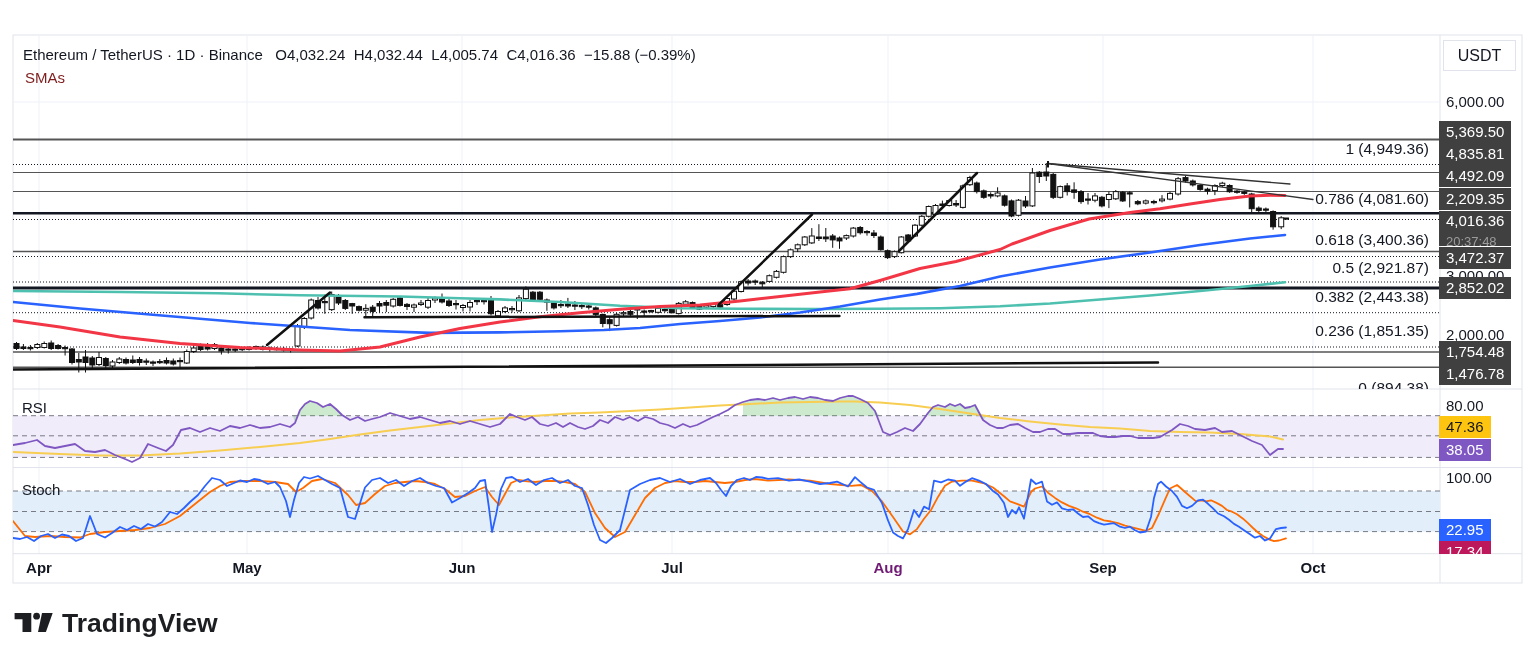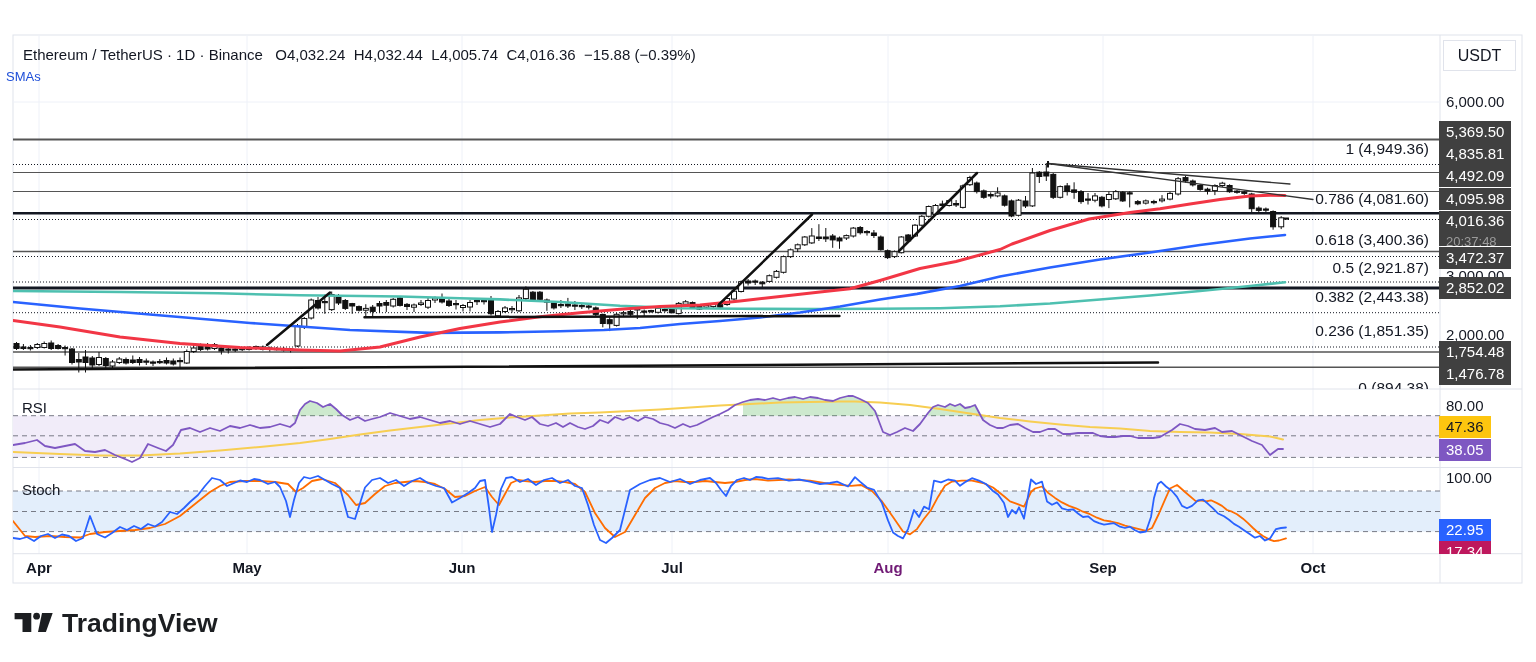--- a/index.html
+++ b/index.html
@@ -259,40 +259,40 @@
 <g clip-path="url(#p3)">
 <rect x="13" y="491" width="1427" height="40.60000000000002" fill="#e3eefb"></rect>
 <line x1="13" y1="491" x2="1440" y2="491" stroke="#787b86" stroke-width="1" stroke-dasharray="5,4"></line>
 <line x1="13" y1="511.5" x2="1440" y2="511.5" stroke="#787b86" stroke-width="1" stroke-dasharray="5,4"></line>
 <line x1="13" y1="531.6" x2="1440" y2="531.6" stroke="#787b86" stroke-width="1" stroke-dasharray="5,4"></line>
 <path d="M13.0 521.0 L25.0 536.0 L35.0 537.0 L50.0 536.0 L65.0 537.0 L80.0 537.5 L90.0 534.0 L105.0 532.0 L120.0 531.0 L135.0 530.0 L150.0 528.0 L165.0 524.0 L180.0 516.0 L190.0 508.0 L200.0 500.0 L210.0 492.0 L220.0 486.0 L230.0 482.0 L245.0 481.0 L260.0 481.0 L275.0 482.0 L288.0 484.0 L296.0 492.0 L303.0 488.0 L312.0 481.0 L322.0 479.0 L335.0 483.0 L348.0 495.0 L356.0 505.0 L365.0 503.0 L375.0 494.0 L385.0 486.0 L395.0 483.0 L405.0 482.0 L415.0 481.0 L425.0 482.0 L435.0 484.0 L445.0 489.0 L455.0 497.0 L465.0 496.0 L475.0 491.0 L485.0 487.0 L492.0 497.0 L499.0 505.0 L505.0 494.0 L511.0 483.0 L518.0 480.0 L525.0 481.0 L535.0 482.0 L545.0 481.0 L555.0 481.0 L565.0 482.0 L575.0 484.0 L585.0 492.0 L595.0 513.0 L605.0 528.0 L615.0 537.0 L625.0 532.0 L635.0 515.0 L645.0 498.0 L655.0 488.0 L665.0 483.0 L675.0 481.0 L685.0 482.0 L695.0 482.0 L705.0 481.0 L715.0 482.0 L725.0 483.0 L735.0 482.0 L745.0 480.0 L755.0 479.0 L768.0 480.6 L789.0 479.5 L810.0 480.6 L830.0 484.0 L851.0 485.8 L861.0 485.0 L872.0 491.0 L882.0 501.4 L893.0 517.0 L903.0 531.5 L910.0 534.3 L917.0 529.1 L924.0 518.7 L931.0 510.0 L938.0 496.9 L945.0 485.8 L952.0 481.6 L962.0 480.6 L972.0 480.6 L983.0 483.0 L993.0 487.5 L1004.0 496.2 L1010.0 501.4 L1017.0 503.8 L1024.0 506.6 L1031.0 492.0 L1035.0 488.5 L1042.0 486.5 L1048.0 492.7 L1055.0 497.9 L1062.0 502.4 L1069.0 505.9 L1076.0 508.3 L1083.0 511.7 L1090.0 514.2 L1097.0 517.7 L1104.0 520.4 L1111.0 521.5 L1118.0 523.2 L1125.0 525.6 L1132.0 527.3 L1139.0 529.1 L1146.0 530.8 L1152.0 528.0 L1159.0 513.5 L1165.0 499.6 L1170.0 488.5 L1177.0 485.0 L1180.0 487.5 L1185.0 492.0 L1196.0 501.4 L1201.0 500.3 L1206.0 501.4 L1211.0 500.3 L1217.0 503.1 L1222.0 505.9 L1227.0 510.0 L1232.0 511.7 L1237.0 514.2 L1243.0 518.7 L1248.0 523.2 L1253.0 528.0 L1258.0 532.5 L1263.0 536.0 L1269.0 539.4 L1274.0 541.2 L1279.0 540.5 L1286.0 538.4" fill="none" stroke="#ff6d00" stroke-width="1.8" stroke-linecap="round" stroke-linejoin="round"></path>
 <path d="M13.0 538.0 L20.0 539.0 L27.0 537.0 L34.0 541.0 L41.0 536.0 L48.0 534.0 L55.0 538.0 L62.0 534.5 L69.0 536.0 L76.0 541.0 L83.0 538.0 L90.0 516.0 L97.0 534.0 L105.0 537.5 L112.0 533.0 L120.0 527.0 L127.0 530.0 L134.0 526.0 L141.0 529.0 L148.0 524.0 L155.0 526.5 L162.0 522.0 L170.0 512.0 L177.0 514.0 L184.0 508.0 L190.0 502.0 L198.0 495.0 L205.0 486.0 L212.0 478.0 L220.0 480.0 L227.0 486.0 L234.0 483.0 L240.0 480.5 L247.0 482.0 L254.0 479.0 L260.0 480.0 L268.0 484.0 L275.0 482.0 L280.0 487.0 L286.0 501.0 L290.0 517.0 L294.0 500.0 L299.0 483.0 L304.0 477.0 L310.0 478.5 L318.0 476.0 L325.0 480.0 L332.0 484.0 L340.0 488.0 L348.0 517.0 L355.0 519.0 L365.0 487.5 L372.0 480.0 L380.0 478.0 L388.0 483.0 L396.0 480.0 L404.0 486.0 L412.0 481.0 L420.0 478.0 L428.0 483.0 L436.0 486.0 L444.0 488.0 L452.0 502.5 L460.0 498.0 L468.0 493.0 L475.0 488.0 L480.0 481.0 L485.0 480.0 L489.0 508.0 L492.0 532.0 L496.0 515.0 L501.0 489.0 L506.0 478.0 L512.0 477.0 L520.0 482.0 L528.0 479.0 L536.0 485.0 L544.0 480.0 L552.0 478.0 L560.0 483.0 L568.0 480.0 L575.0 486.0 L582.0 488.0 L588.0 505.0 L594.0 525.0 L600.0 540.0 L606.0 543.0 L612.0 538.0 L620.0 530.0 L630.0 490.0 L640.0 484.0 L650.0 480.0 L660.0 478.0 L670.0 482.0 L680.0 479.0 L690.0 484.0 L700.0 480.0 L710.0 478.0 L716.0 483.0 L721.0 490.0 L726.0 496.0 L731.0 486.0 L737.0 480.0 L744.0 478.0 L750.0 480.0 L756.0 477.0 L762.0 477.5 L768.0 478.9 L778.0 478.2 L789.0 480.6 L799.0 479.5 L810.0 481.6 L820.0 484.0 L830.0 483.0 L837.0 481.6 L848.0 486.5 L855.0 477.1 L860.0 481.6 L867.0 487.5 L874.0 489.9 L882.0 503.1 L888.0 520.4 L893.0 532.5 L898.0 536.0 L903.0 538.4 L908.0 529.1 L914.0 510.0 L919.0 517.0 L924.0 506.6 L929.0 509.3 L934.0 480.6 L941.0 482.3 L948.0 479.5 L955.0 480.6 L960.0 485.8 L966.0 481.6 L972.0 478.2 L979.0 480.6 L986.0 484.0 L993.0 491.0 L998.0 494.4 L1004.0 503.1 L1008.0 517.0 L1012.0 510.0 L1016.0 513.5 L1019.0 507.3 L1024.0 518.7 L1031.0 479.5 L1036.0 484.0 L1042.0 481.6 L1047.0 501.4 L1052.0 504.8 L1057.0 502.4 L1062.0 508.3 L1068.0 510.0 L1073.0 509.3 L1078.0 513.5 L1083.0 517.0 L1088.0 516.3 L1094.0 521.1 L1099.0 523.2 L1104.0 524.6 L1109.0 523.9 L1114.0 523.2 L1120.0 526.7 L1125.0 528.0 L1130.0 526.7 L1135.0 530.2 L1140.0 532.5 L1146.0 531.5 L1151.0 517.0 L1154.0 497.9 L1158.0 484.0 L1161.0 481.6 L1166.0 486.5 L1172.0 491.0 L1177.0 496.9 L1182.0 505.9 L1187.0 508.3 L1192.0 505.9 L1198.0 500.3 L1203.0 499.6 L1208.0 503.8 L1213.0 508.3 L1218.0 513.5 L1224.0 516.3 L1229.0 519.7 L1234.0 523.9 L1239.0 526.7 L1244.0 530.2 L1250.0 534.3 L1255.0 537.7 L1260.0 536.0 L1265.0 540.5 L1270.0 538.4 L1276.0 529.1 L1281.0 528.0 L1286.0 527.5" fill="none" stroke="#2962ff" stroke-width="1.8" stroke-linecap="round" stroke-linejoin="round"></path>
 </g>
 </svg>
 <div style="position:absolute;left:23px;top:46px;font-size:15px;color:#131722">Ethereum / TetherUS · 1D · Binance&nbsp;&nbsp; O<span>4,032.24</span>&nbsp; H<span>4,032.44</span>&nbsp; L<span>4,005.74</span>&nbsp; C<span>4,016.36</span>&nbsp; −15.88 (−0.39%)</div>
-<div style="position:absolute;left:6px;top:69px;font-size:13px;color:#1d4ed8">SMAs</div>
+<div style="position:absolute;left:25px;top:69px;font-size:15px;color:#7f1d1d">SMAs</div>
 <div style="position:absolute;left:1443px;top:40px;width:73px;height:31px;border:1px solid #e0e3eb;border-radius:0;font-size:16px;color:#131722;display:flex;align-items:center;justify-content:center">USDT</div>
 <div style="position:absolute;left:0;top:0;width:1440px;height:389px;overflow:hidden">
       <div class="fib" style="top:140.0px">1 (4,949.36)</div>
       <div class="fib" style="top:190.2px">0.786 (4,081.60)</div>
       <div class="fib" style="top:230.5px">0.618 (3,400.36)</div>
       <div class="fib" style="top:259.0px">0.5 (2,921.87)</div>
       <div class="fib" style="top:288.0px">0.382 (2,443.38)</div>
       <div class="fib" style="top:322.0px">0.236 (1,851.35)</div>
       <div class="fib" style="top:378.5px">0 (894.38)</div>
     </div>
 <div class="ax" style="top:93px">6,000.00</div>
 <div class="ax" style="top:267px">3,000.00</div>
 <div class="ax" style="top:326px">2,000.00</div>
 <div class="ax" style="top:397.4px">80.00</div>
 <div class="ax" style="top:468.6px">100.00</div>
 <div class="axb" style="top:120.5px">5,369.50</div>
 <div class="axb" style="top:142.5px">4,835.81</div>
 <div class="axb" style="top:164.5px">4,492.09</div>
-<div class="axb" style="top:187.5px">4,095.98</div>
+<div class="axb" style="top:187.5px">2,209.35</div>
 <div class="axb" style="top:246.5px">3,472.37</div>
 <div class="axb" style="top:277px">2,852.02</div>
 <div class="axb" style="top:341px">1,754.48</div>
 <div class="axb" style="top:363px">1,476.78</div>
 <div class="axb" style="top:211px;height:35px;line-height:20px">4,016.36<br><span style="color:#9b9b9b;font-size:13px;line-height:12px">20:37:48</span></div>
 <div class="axb" style="top:416px;background:#fdc50f;color:#131722">47.36</div>
 <div class="axb" style="top:438.5px;background:#7e57c2">38.05</div>
 <div class="axb" style="top:518.5px;background:#2962ff">22.95</div>
 <div class="axb" style="top:540.9px;height:12.8px;background:#be185d">17.34</div>
 <div style="position:absolute;left:22px;top:399px;font-size:15px;color:#131722">RSI</div>

